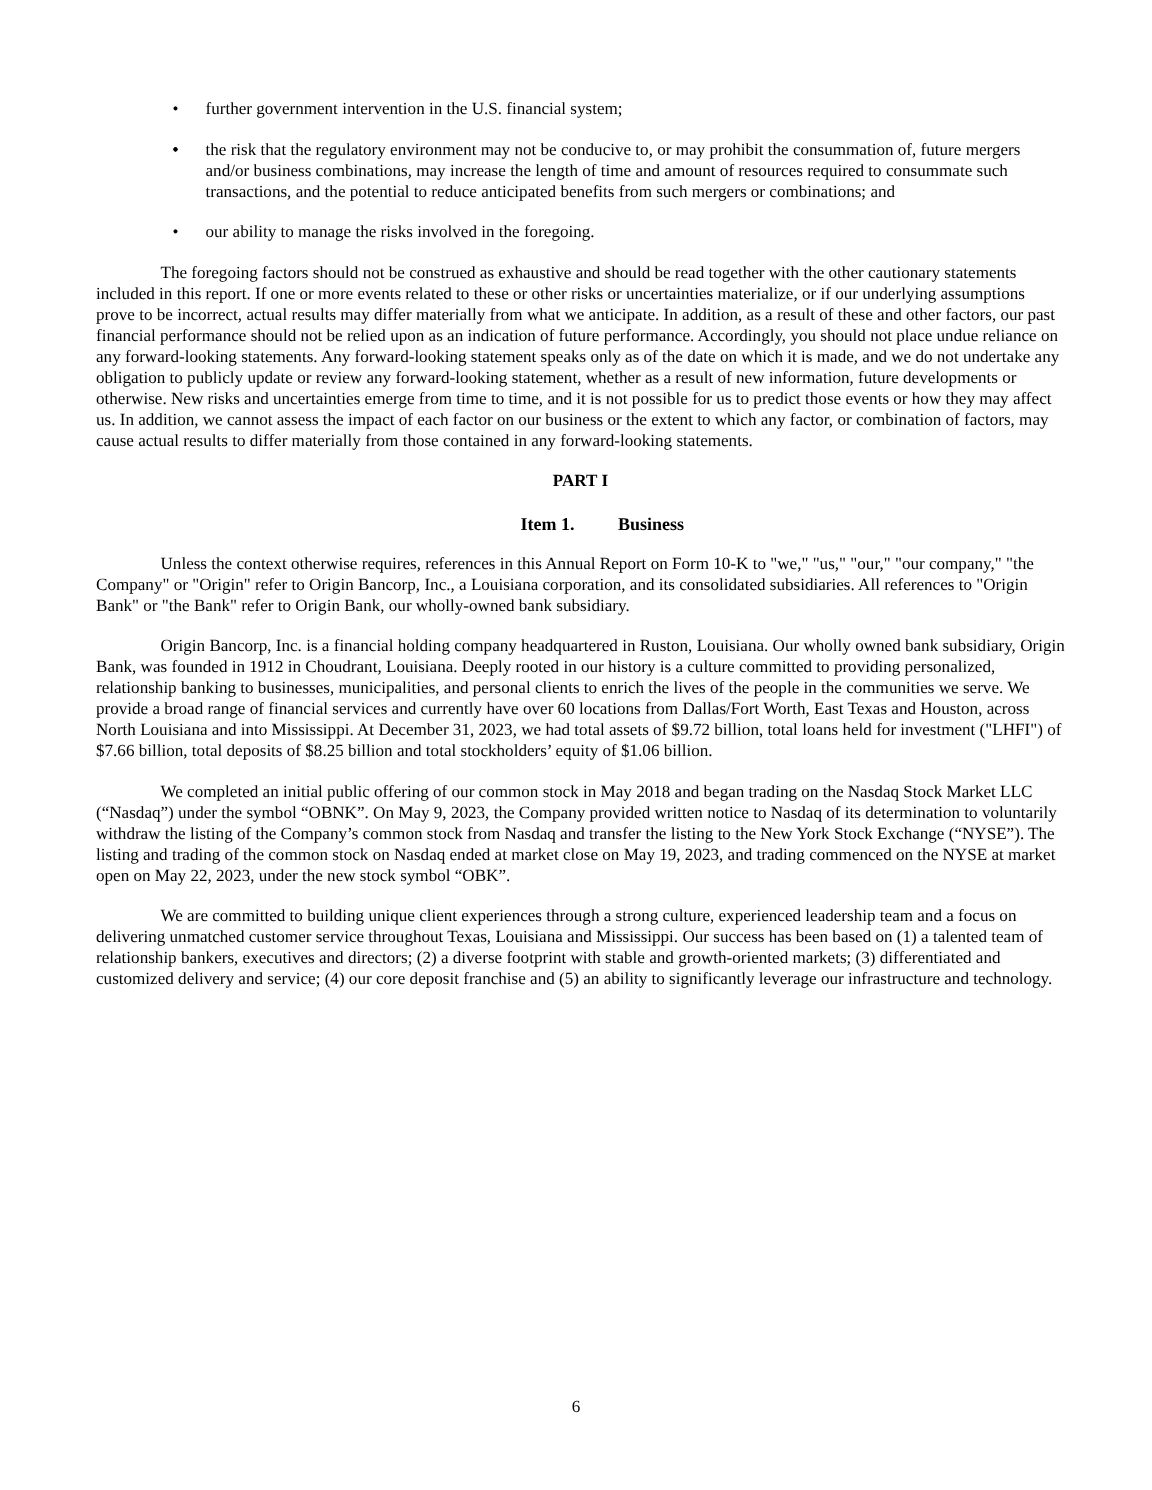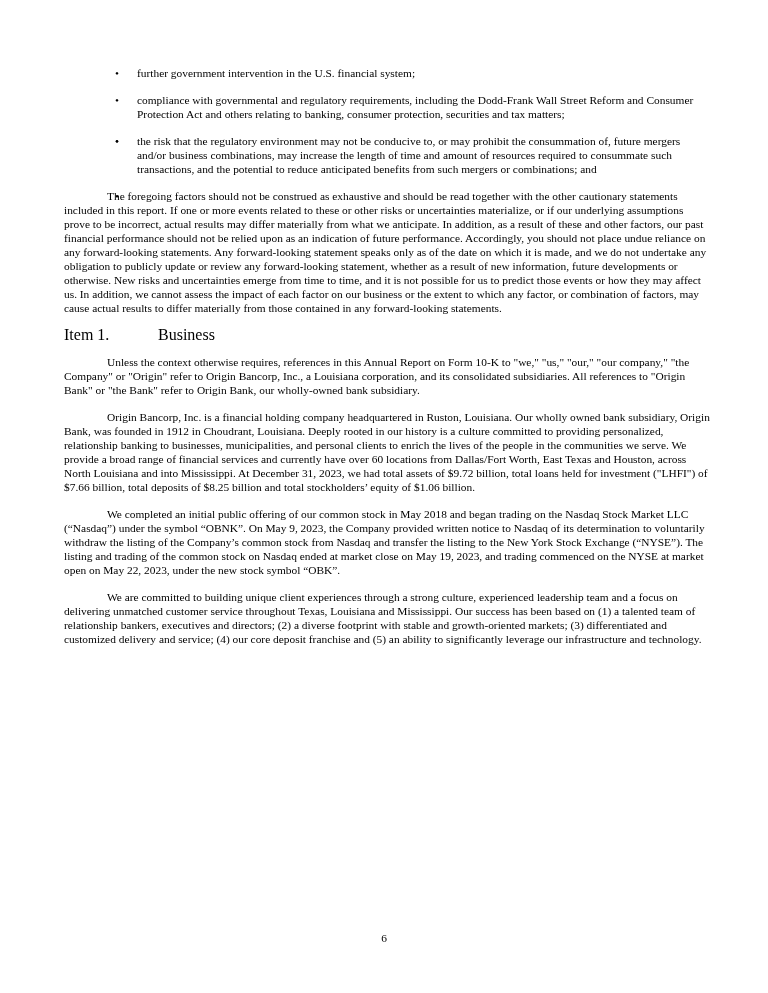--- a/index.html
+++ b/index.html
@@ -42,24 +42,25 @@
     text-indent: 43px;
   }
   h2.part {
     font-size: 11.4px;
     line-height: 14px;
     font-weight: bold;
     text-align: center;
     margin: 0 0 14px 0;
   }
   h3.item, h3.section {
-    font-size: 16px;
+    font-size: 12px;
     line-height: 14px;
-    font-weight: normal;
+    font-weight: bold;
     margin: 0 0 13px 0;
+    text-align: center;
   }
   .item-label {
     display: inline-block;
     width: 94px;
   }
   .footer {
     position: absolute;
     top: 931px;
     left: 0;
     width: 100%;
@@ -72,36 +73,37 @@
 <div class="page">
   <div class="content">
 
     <ul class="bullets">
       <li>
         <span class="bullet">•</span>
         <span>further government intervention in the U.S. financial system;</span>
       </li>
       <li>
         <span class="bullet">•</span>
-        <span>compliance with governmental and regulatory requirements, including the Dodd-Frank Wall Street Reform and Consumer Protection Act and others relating to banking, consumer protection, securities and tax matters;</span>
       </li>
       <li>
         <span class="bullet">•</span>
       </li>
       <li>
         <span class="bullet">•</span>
         <span>the risk that the regulatory environment may not be conducive to, or may prohibit the consummation of, future mergers and/or business combinations, may increase the length of time and amount of resources required to consummate such transactions, and the potential to reduce anticipated benefits from such mergers or combinations; and</span>
       </li>
       <li>
         <span class="bullet">•</span>
+        <span>our ability to manage the risks involved in the foregoing.</span>
       </li>
     </ul>
 
     <p class="para">The foregoing factors should not be construed as exhaustive and should be read together with the other cautionary statements included in this report. If one or more events related to these or other risks or uncertainties materialize, or if our underlying assumptions prove to be incorrect, actual results may differ materially from what we anticipate. In addition, as a result of these and other factors, our past financial performance should not be relied upon as an indication of future performance. Accordingly, you should not place undue reliance on any forward-looking statements. Any forward-looking statement speaks only as of the date on which it is made, and we do not undertake any obligation to publicly update or review any forward-looking statement, whether as a result of new information, future developments or otherwise. New risks and uncertainties emerge from time to time, and it is not possible for us to predict those events or how they may affect us. In addition, we cannot assess the impact of each factor on our business or the extent to which any factor, or combination of factors, may cause actual results to differ materially from those contained in any forward-looking statements.</p>
 
+    <h2 class="part">PART I</h2>
 
     <h3 class="item">
       <span class="item-label">Item 1.</span><span>Business</span>
     </h3>
 
 
     <p class="para">Unless the context otherwise requires, references in this Annual Report on Form 10-K to "we," "us," "our," "our company," "the Company" or "Origin" refer to Origin Bancorp, Inc., a Louisiana corporation, and its consolidated subsidiaries. All references to "Origin Bank" or "the Bank" refer to Origin Bank, our wholly-owned bank subsidiary.</p>
 
     <p class="para">Origin Bancorp, Inc. is a financial holding company headquartered in Ruston, Louisiana. Our wholly owned bank subsidiary, Origin Bank, was founded in 1912 in Choudrant, Louisiana. Deeply rooted in our history is a culture committed to providing personalized, relationship banking to businesses, municipalities, and personal clients to enrich the lives of the people in the communities we serve. We provide a broad range of financial services and currently have over 60 locations from Dallas/Fort Worth, East Texas and Houston, across North Louisiana and into Mississippi. At December 31, 2023, we had total assets of $9.72 billion, total loans held for investment ("LHFI") of $7.66 billion, total deposits of $8.25 billion and total stockholders’ equity of $1.06 billion.</p>
 

